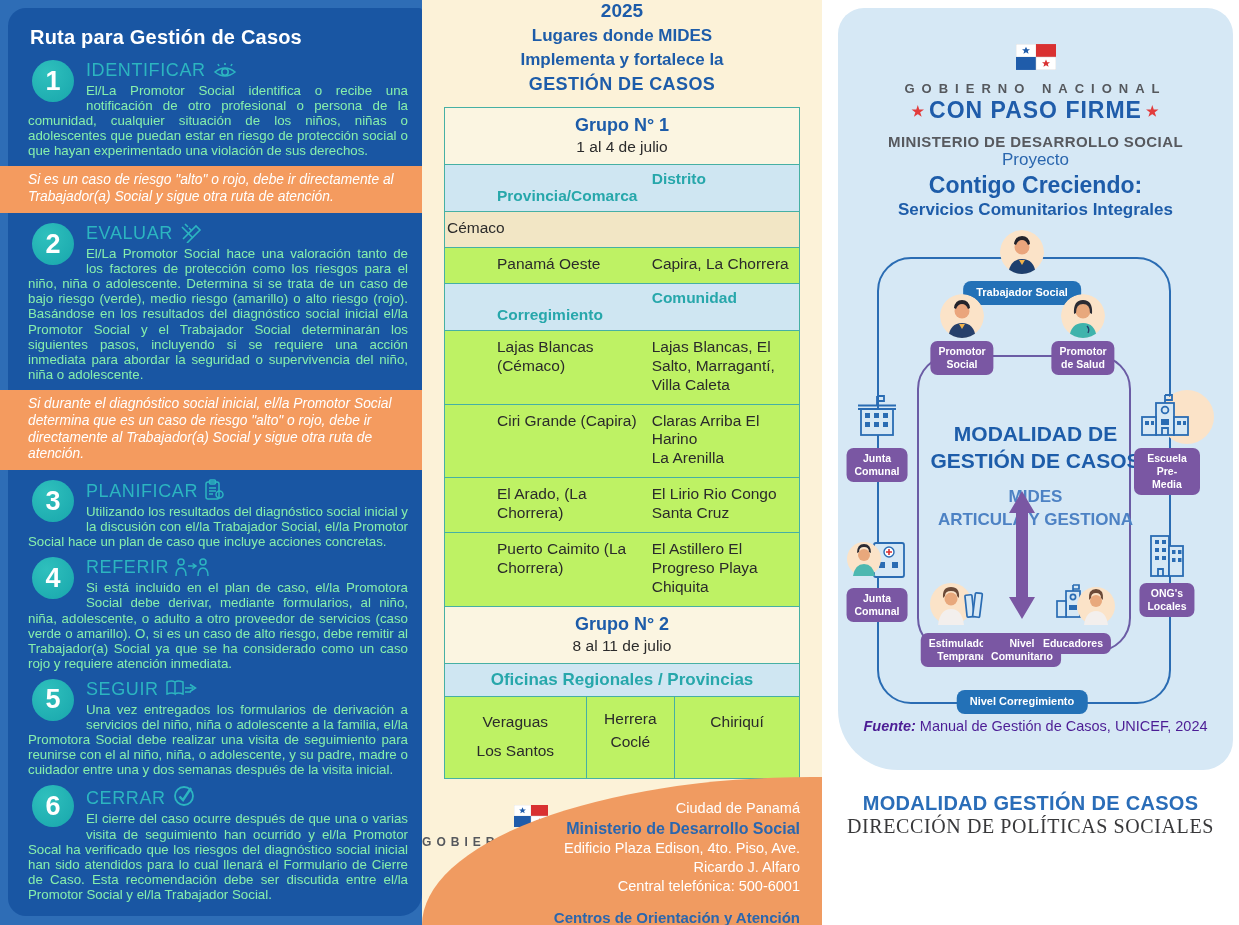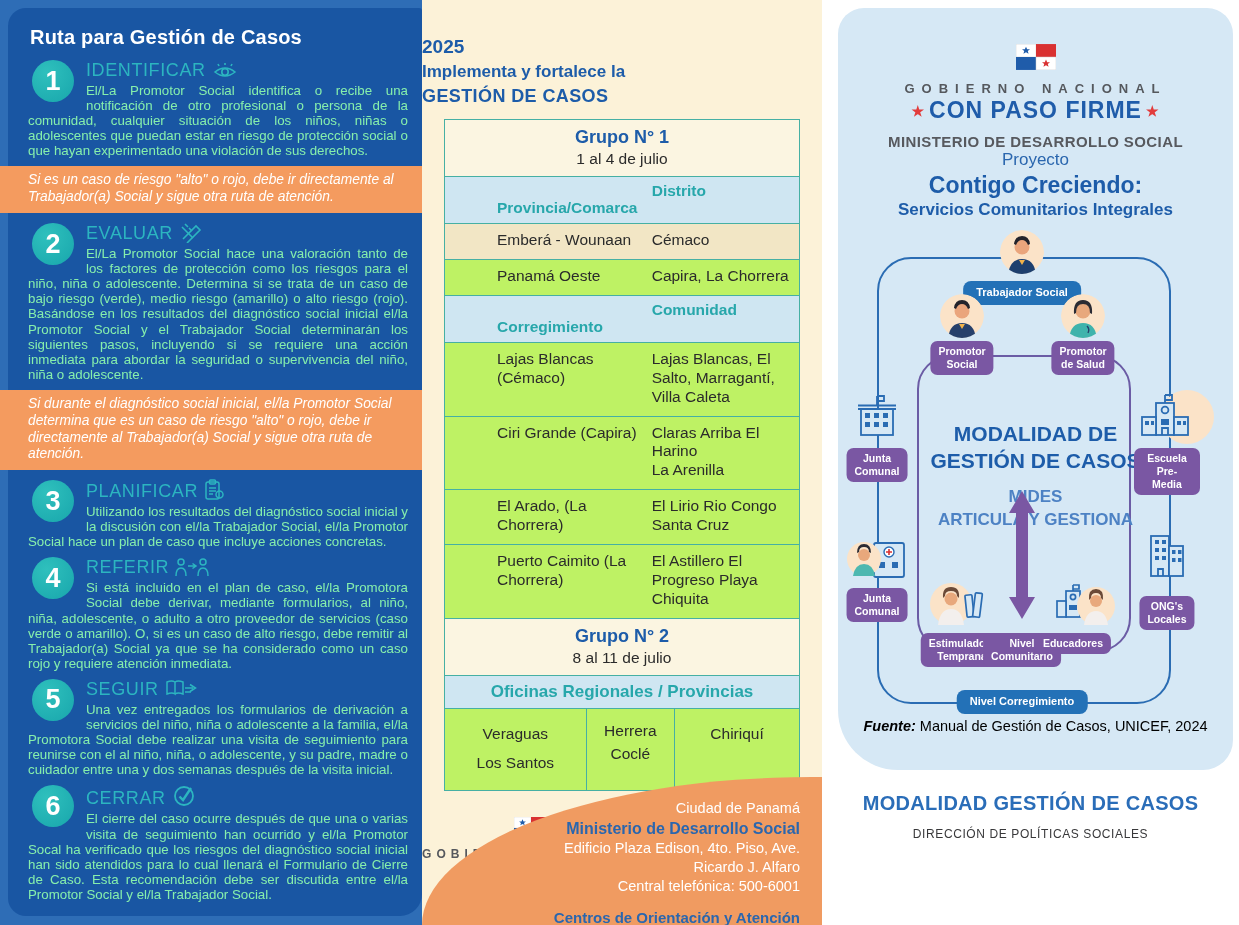--- a/index.html
+++ b/index.html
@@ -18,21 +18,21 @@
     color:#fff;font-weight:bold;font-size:27px;display:flex;align-items:center;justify-content:center;
     margin:1px 12px 2px 4px;}
   .step-title{color:#2cb5c0;font-weight:normal;font-size:18px;letter-spacing:.6px;line-height:22px;}
   .step-title svg{vertical-align:-4px;margin-left:6px;}
   .step-body{color:#86efac;font-size:13.3px;line-height:15.1px;text-align:justify;margin:2px 0 0 0;}
   .callout{background:#f49b5f;color:#fff;font-style:italic;font-weight:500;font-size:13.8px;
     line-height:16.8px;padding:6px 14px 7px 28px;margin:8px -14px 9px -28px;}
 
   
   .mid-col{flex:0 0 400px;background:#fcf2d8;position:relative;}
-  .mid-head{text-align:left;color:#1d5ca9;margin-top:36px;font-weight:bold;}
+  .mid-head{text-align:center;color:#1d5ca9;font-weight:bold;}
   .mh-year{font-size:19px;}
   .mh-line{font-size:17px;margin-top:4px;}
   .mh-last{font-size:18px;letter-spacing:.4px;margin-top:4px;}
   .case-table{margin:12px auto 0;width:356px;border:1.6px solid #46b0a4;box-sizing:border-box;
               color:#2b2b2b;background:#bef264;}
   .trow{display:flex;border-top:1.4px solid #46b0a4;}
   .trow:first-child{border-top:none;}
   .trow.group{display:block;text-align:center;padding:7px 4px 8px;background:#fbf5e1;}
   .group-title{color:#1d5ca9;font-weight:bold;font-size:18px;}
   .group-dates{font-size:15.5px;margin-top:2px;}
@@ -86,22 +86,22 @@
     text-align:center;color:#4d82c4;font-weight:bold;font-size:17px;line-height:1.35;}
   .pbadge,.bluebadge{position:absolute;transform:translateX(-50%);color:#fff;text-align:center;
     font-weight:bold;border-radius:7px;line-height:1.25;}
   .pbadge{background:#7a57a3;font-size:10.5px;padding:4px 8px;}
   .bluebadge{background:#2371b7;font-size:11px;padding:5px 13px;border-radius:8px;}
   .anchor{position:absolute;transform:translate(-50%,-50%);}
   .avatar{border-radius:50%;overflow:hidden;line-height:0;}
   .peach-dot{position:absolute;background:#fbe3c8;border-radius:50%;}
   .rfoot{position:absolute;left:0;right:0;top:792px;text-align:center;}
   .rfoot-title{color:#2a6db8;font-weight:bold;font-size:20px;letter-spacing:.3px;}
-  .rfoot-sub{color:#38383a;font-size:12px;letter-spacing:.6px;margin-top:12px;}
-  .fuente{position:absolute;left:0;right:0;top:710px;text-align:center;color:#000000;font-size:14.5px;}
+  .rfoot-sub{color:#38383a;font-size:20px;letter-spacing:.6px;margin-top:0;font-family:Liberation Serif, serif;}
+  .fuente{position:absolute;left:0;right:0;top:710px;text-align:center;color:#4c1d95;font-size:14.5px;}
   .fuente b{font-style:italic;}
 </style>
 </head>
 <body>
 
 <div class="left-col">
   <div class="left-inner">
     <h1 class="route-title">Ruta para Gestión de Casos</h1>
 
     <div class="step">
@@ -177,35 +177,35 @@
             <path d="M7.5 12.5 L11 16 L19 4" stroke-width="2.4"></path>
           </svg></div>
       <p class="step-body">El cierre del caso ocurre después de que una o varias visita de seguimiento han ocurrido y el/la Promotor Socal ha verificado que los riesgos del diagnóstico social inicial han sido atendidos para lo cual llenará el Formulario de Cierre de Caso. Esta recomendación debe ser discutida entre el/la Promotor Social y el/la Trabajador Social.</p>
     </div>
   </div>
 </div>
 
 <div class="mid-col">
   <div class="mid-head">
     <div class="mh-year">2025</div>
+    <div class="mh-line">Lugares donde MIDES</div>
     <div class="mh-line">Implementa y fortalece la</div>
     <div class="mh-last">GESTIÓN DE CASOS</div>
   </div>
 
   <div class="case-table">
     <div class="trow group">
       <div class="group-title">Grupo N° 1</div>
       <div class="group-dates">1 al 4 de julio</div>
     </div>
     <div class="trow sub2">
       <div class="c1">Provincia/Comarca</div>
       <div class="c2">Distrito</div>
     </div>
     <div class="trow drow tan">
-      <div class="c1">Emberá - Wounaan</div>
       <div class="c2">Cémaco</div>
     </div>
     <div class="trow drow">
       <div class="c1">Panamá Oeste</div>
       <div class="c2">Capira, La Chorrera</div>
     </div>
     <div class="trow sub2">
       <div class="c1">Corregimiento</div>
       <div class="c2">Comunidad</div>
     </div>
@@ -394,21 +394,21 @@
             <rect x="17" y="18" width="4" height="4" fill="#2a6cb3" stroke="none"></rect>
             <rect x="10" y="26" width="4" height="4" fill="#2a6cb3" stroke="none"></rect>
             <rect x="17" y="26" width="4" height="4" fill="#2a6cb3" stroke="none"></rect>
             <rect x="27" y="20" width="3.5" height="4" fill="#2a6cb3" stroke="none"></rect>
             <rect x="33" y="20" width="3.5" height="4" fill="#2a6cb3" stroke="none"></rect>
             <rect x="27" y="28" width="3.5" height="4" fill="#2a6cb3" stroke="none"></rect>
             <rect x="33" y="28" width="3.5" height="4" fill="#2a6cb3" stroke="none"></rect>
             <path d="M13 46 V39 H18 V46"></path>
           </svg>
       </div>
-      <div class="pbadge pre" style="left:329px;top:588px;">ONG's
+      <div class="pbadge pre" style="left:329px;top:575px;">ONG's
 Locales</div>
 
       <svg class="anchor" style="left:184px;top:547px;" width="30" height="132" viewBox="0 0 30 132">
           <path d="M15 2 L28 24 H21 V108 H28 L15 130 L2 108 H9 V24 H2 Z" fill="#7a57a3"></path>
         </svg>
 
       <div class="anchor" style="left:120px;top:598px;">
         <svg width="58" height="46" viewBox="0 0 58 46">
             <circle cx="22" cy="23" r="21" fill="#fbe3c8"></circle>
             <circle cx="22" cy="18" r="6.5" fill="#e8a87c"></circle>

